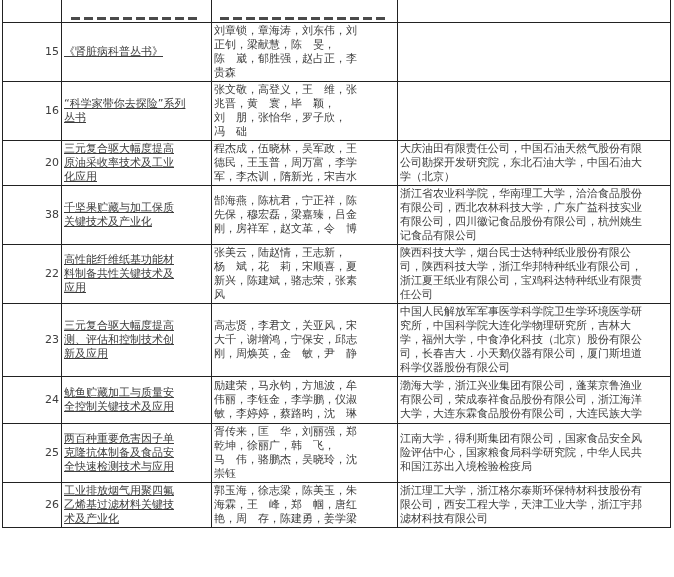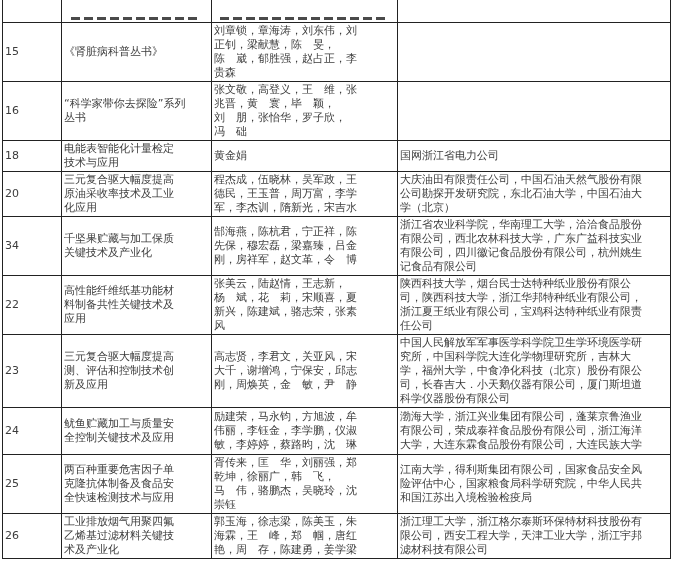--- a/index.html
+++ b/index.html
@@ -24,22 +24,22 @@
     font-size: 11px;
     line-height: 14px;
     color: #3c3c3c;
     white-space: pre-line;
     vertical-align: middle;
     padding: 1px 2px;
     overflow: hidden;
     position: relative;
     word-break: break-all;
   }
-  td.c-num   { text-align: left; color: #46494e; }
-  td.c-title { padding-left: 9px;  padding-right: 4px; }
+  td.c-num   { text-align: right; color: #46494e; }
+  td.c-title { padding-left: 9px;  padding-right: 4px; text-decoration: underline; }
   td.c-people{ padding-left: 8px;  padding-right: 3px; }
   td.c-orgs  { padding-left: 8px;  padding-right: 3px; }
   .fragment {
     position: absolute;
     bottom: 2px;
     height: 3px;
     background: repeating-linear-gradient(90deg,
       #4a4a4a 0px, #4a4a4a 9px,
       transparent 9px, transparent 13px);
   }
@@ -84,44 +84,37 @@
         <td class="c-title">“科学家带你去探险”系列
 丛书</td>
         <td class="c-people">张文敬，高登义，王　维，张
 兆晋，黄　寰，毕　颖，
 刘　朋，张怡华，罗子欣，
 冯　础</td>
         <td class="c-orgs"></td>
       </tr>
 
 
-      <tr style="height:29px">
-        <td class="c-num">18</td>
-        <td class="c-title">电能表智能化计量检定
-技术与应用</td>
-        <td class="c-people">黄金娟</td>
-        <td class="c-orgs">国网浙江省电力公司</td>
-      </tr>
 
 
       <tr style="height:42px">
         <td class="c-num">20</td>
         <td class="c-title">三元复合驱大幅度提高
 原油采收率技术及工业
 化应用</td>
         <td class="c-people">程杰成，伍晓林，吴军政，王
 德民，王玉普，周万富，李学
 军，李杰训，隋新光，宋吉水</td>
         <td class="c-orgs">大庆油田有限责任公司，中国石油天然气股份有限
 公司勘探开发研究院，东北石油大学，中国石油大
 学（北京）</td>
       </tr>
 
       <tr style="height:56px">
-        <td class="c-num">34</td>
+        <td class="c-num">38</td>
         <td class="c-title">千坚果贮藏与加工保质
 关键技术及产业化</td>
         <td class="c-people">郜海燕，陈杭君，宁正祥，陈
 先保，穆宏磊，梁嘉臻，吕金
 刚，房祥军，赵文革，令　博</td>
         <td class="c-orgs">浙江省农业科学院，华南理工大学，洽洽食品股份
 有限公司，西北农林科技大学，广东广益科技实业
 有限公司，四川徽记食品股份有限公司，杭州姚生
 记食品有限公司</td>
       </tr>

